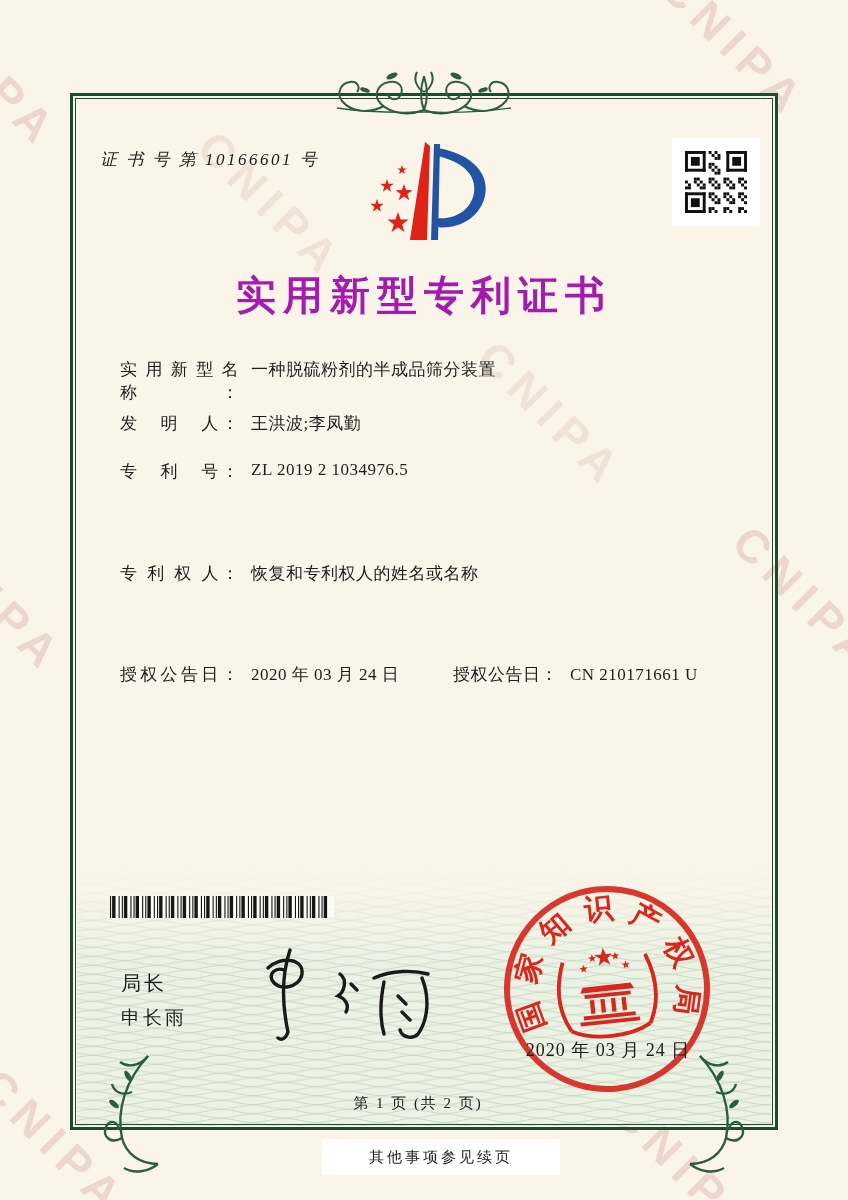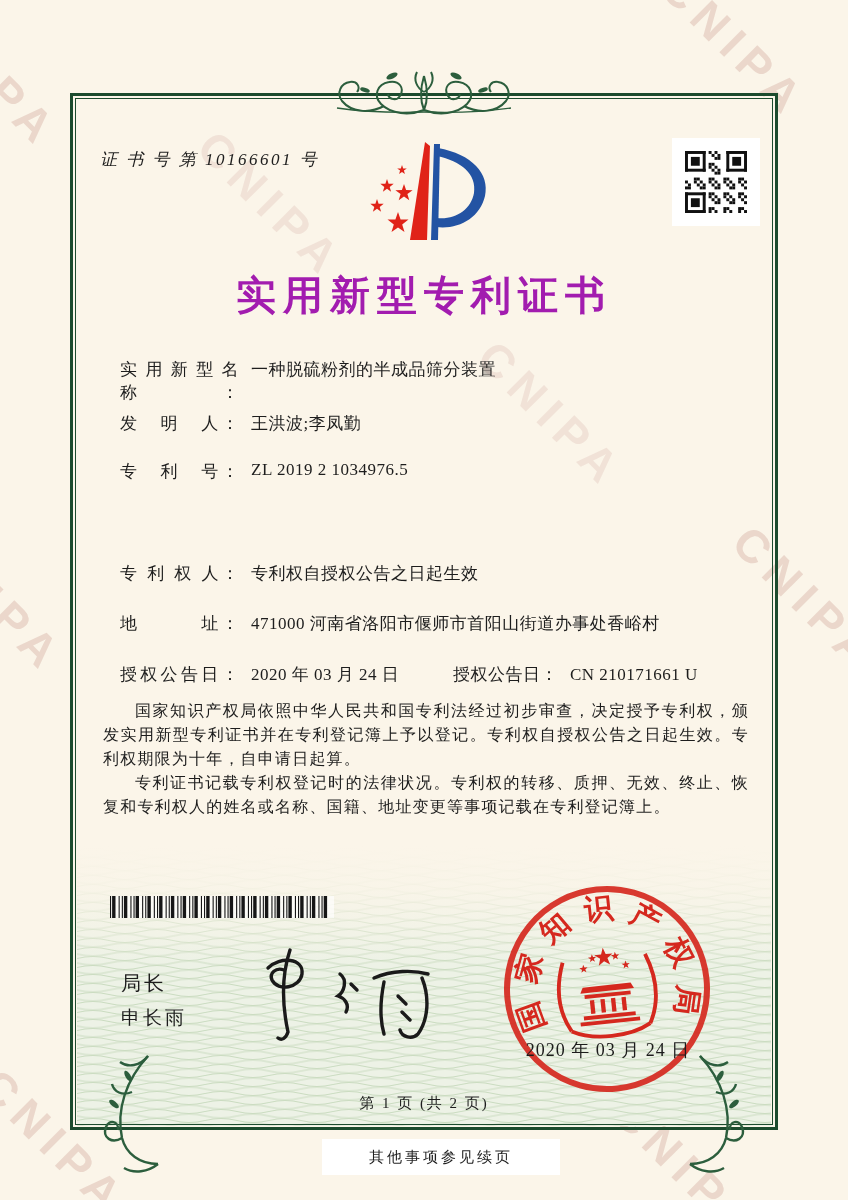--- a/index.html
+++ b/index.html
@@ -40,21 +40,21 @@
   .officer-title{position:absolute;left:121px;top:970px;font-size:20px;letter-spacing:3px;z-index:3;}
   .officer-name{position:absolute;left:121px;top:1005px;font-size:19px;letter-spacing:3px;z-index:3;}
   .signature{position:absolute;left:252px;top:940px;width:195px;height:105px;z-index:3;}
   .seal{position:absolute;left:504px;top:886px;width:206px;height:206px;border:6px solid rgba(213,40,30,.92);
       border-radius:50%;box-sizing:border-box;transform:rotate(-6deg);z-index:3;}
   .seal-char{position:absolute;left:50%;top:50%;font-size:29px;font-weight:bold;color:#d5281e;
       font-family:"Liberation Serif","DejaVu Serif",serif;}
   .emblem{position:absolute;left:44px;top:40px;width:106px;height:112px;}
   .seal-date{position:absolute;left:508px;top:1038px;width:200px;text-align:center;font-size:18px;
       letter-spacing:1px;color:#1c1c1c;z-index:4;}
-  .page-num{position:absolute;left:74px;top:1094px;width:700px;text-align:center;font-size:15px;
+  .page-num{position:absolute;left:68px;top:1094px;width:700px;text-align:center;font-size:15px;
       letter-spacing:2px;z-index:3;}
   .foot-note{position:absolute;left:322px;top:1139px;width:238px;height:36px;line-height:36px;
       background:#ffffff;text-align:center;font-size:15px;letter-spacing:3px;z-index:3;}
 </style>
 </head>
 <body>
 
 <div class="page">
 
   <span class="wm" style="left:-60px;top:-10px;">CNIPA</span>
@@ -235,36 +235,29 @@
   <div class="frow" style="top:358px;">
     <span class="flabel">实用新型名称：</span><span class="fval">一种脱硫粉剂的半成品筛分装置</span>
   </div>
   <div class="frow" style="top:412px;">
     <span class="flabel">发　明　人：</span><span class="fval">王洪波;李凤勤</span>
   </div>
   <div class="frow" style="top:460px;">
     <span class="flabel">专　利　号：</span><span class="fval">ZL 2019 2 1034976.5</span>
   </div>
   <div class="frow" style="top:562px;">
-    <span class="flabel">专 利 权 人：</span><span class="fval">专利权自授权公告之日起生效</span>
-  </div>
-  <div class="frow" style="top:612px;">
-    <span class="flabel">地　　　址：</span><span class="fval">471000 河南省洛阳市偃师市首阳山街道办事处香峪村</span>
+    <span class="flabel">专 利 权 人：</span><span class="fval">恢复和专利权人的姓名或名称</span>
   </div>
   <div class="frow" style="top:663px;">
     <span class="flabel">授权公告日：</span><span class="fval">2020 年 03 月 24 日</span>
     <span class="fright">
       <span>授权公告日：</span><span class="fval">CN 210171661 U</span>
     </span>
   </div>
 
-  <div class="body-text">
-    <p>国家知识产权局依照中华人民共和国专利法经过初步审查，决定授予专利权，颁发实用新型专利证书并在专利登记簿上予以登记。专利权自授权公告之日起生效。专利权期限为十年，自申请日起算。</p>
-    <p>专利证书记载专利权登记时的法律状况。专利权的转移、质押、无效、终止、恢复和专利权人的姓名或名称、国籍、地址变更等事项记载在专利登记簿上。</p>
-  </div>
 
   <svg class="barcode" viewBox="0 0 224 22">
     <rect width="224" height="22" fill="rgba(255,255,255,.65)"></rect>
     <g id="barcode-bars">
         <rect x="0.0" y="0" width="1.1" height="22" fill="#161616"></rect>
         <rect x="2.1" y="0" width="3.4" height="22" fill="#161616"></rect>
         <rect x="8.6" y="0" width="1.1" height="22" fill="#161616"></rect>
         <rect x="11.8" y="0" width="1.1" height="22" fill="#161616"></rect>
         <rect x="13.9" y="0" width="3.4" height="22" fill="#161616"></rect>
         <rect x="20.4" y="0" width="1.1" height="22" fill="#161616"></rect>

